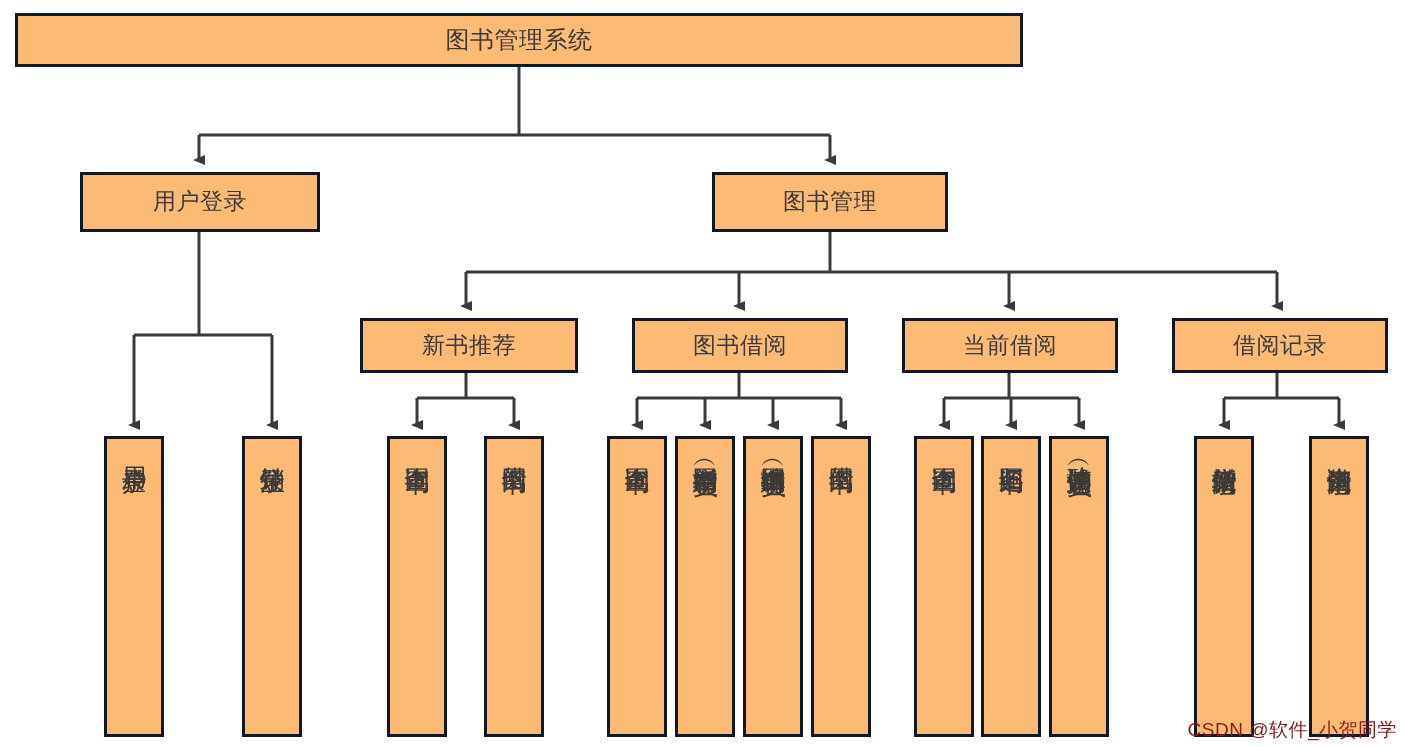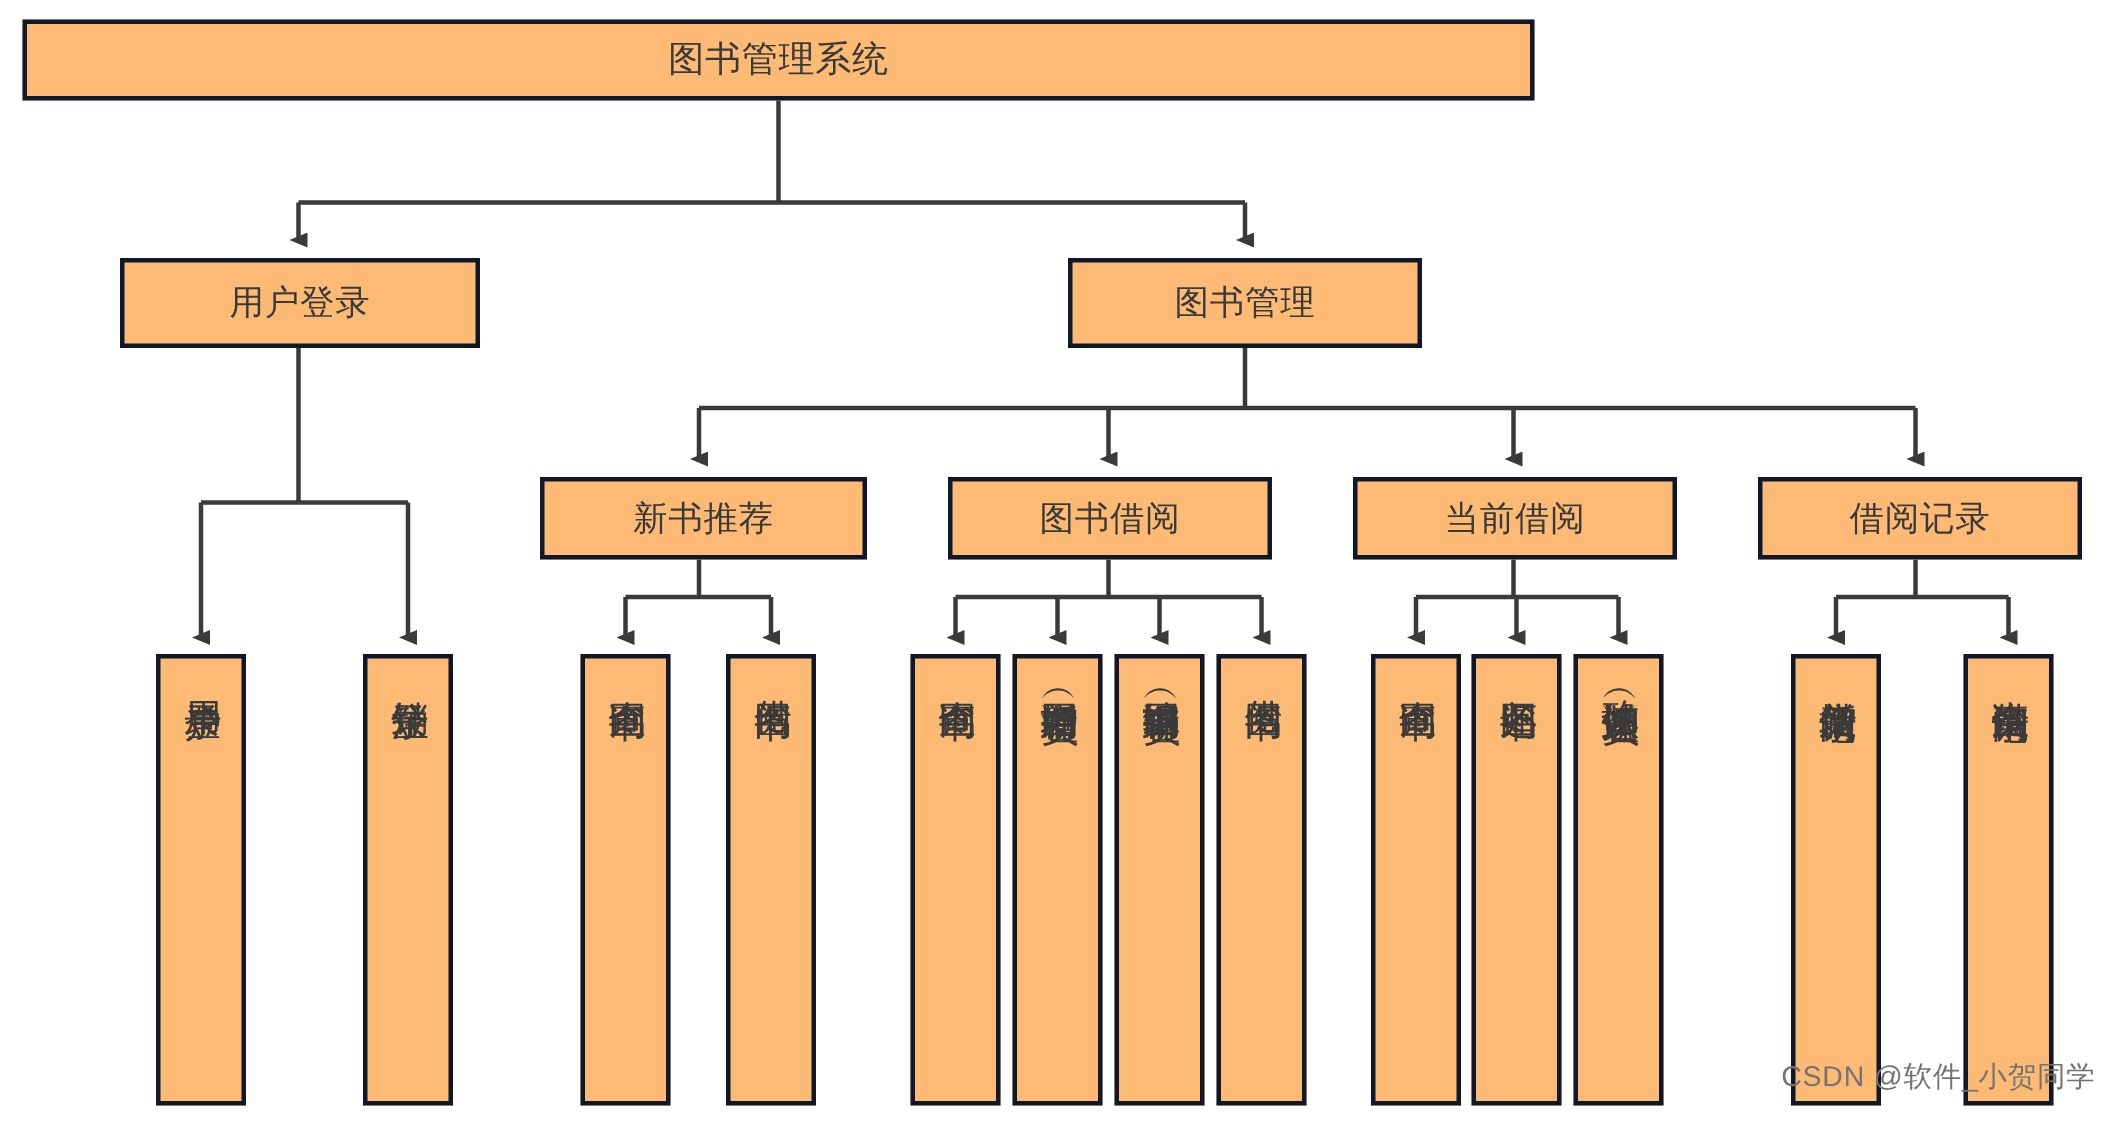--- a/index.html
+++ b/index.html
@@ -55,23 +55,23 @@
     text-orientation: upright;
     font-size: 25px;
     line-height: 1.18;
     letter-spacing: 1px;
     white-space: nowrap;
     color: #3a3a3a;
   }
   .watermark {
     position: absolute;
     right: 8px;
-    bottom: 16px;
+    bottom: 4px;
     font-size: 19px;
-    color: #737373;
+    color: #7f1d1d;
     letter-spacing: 0.5px;
     white-space: nowrap;
   }
 </style>
 </head>
 <body>
 
 <div id="canvas">
 
   <svg class="wires" viewBox="0 0 1405 747">

